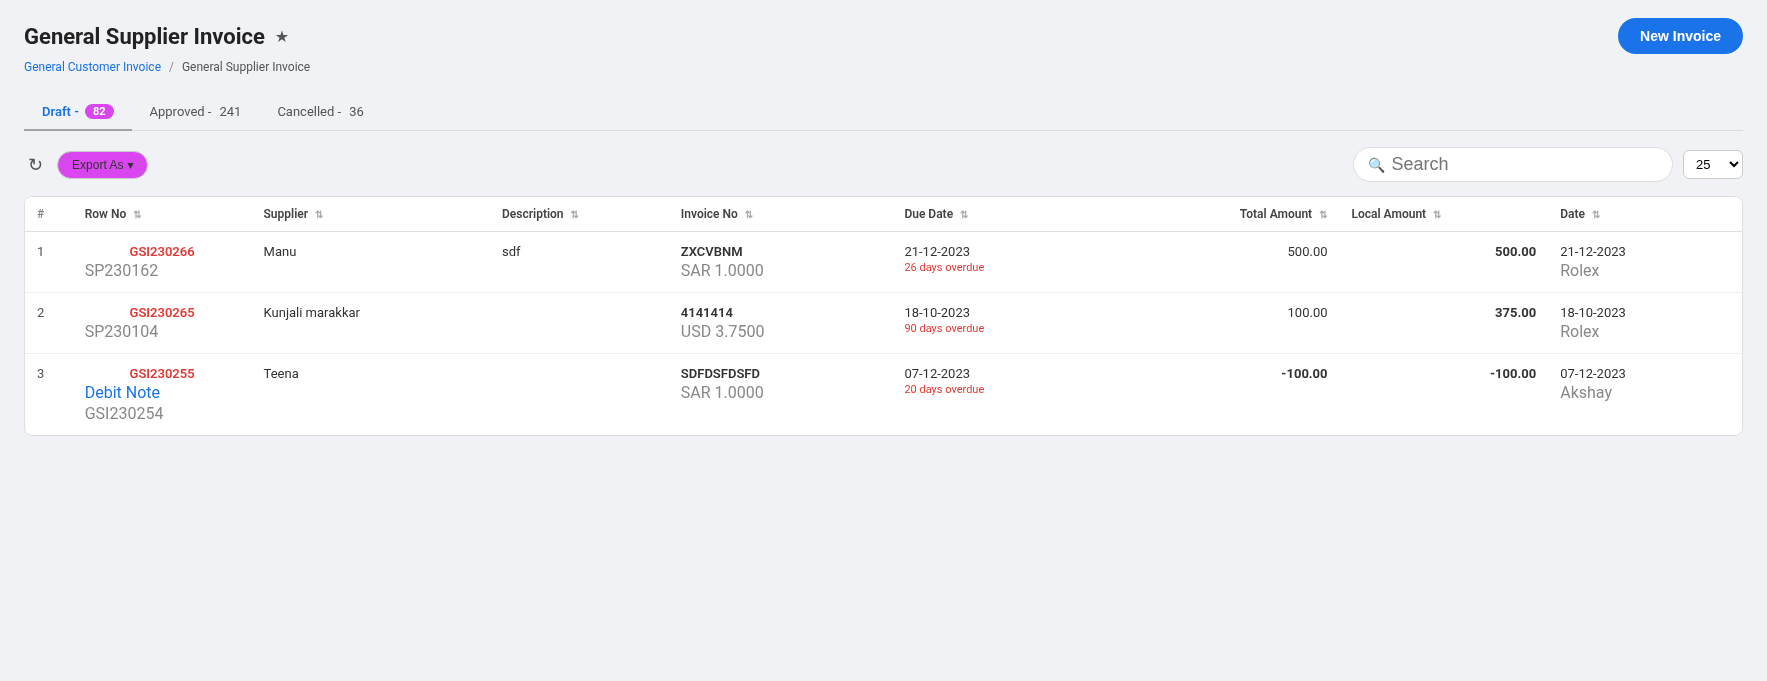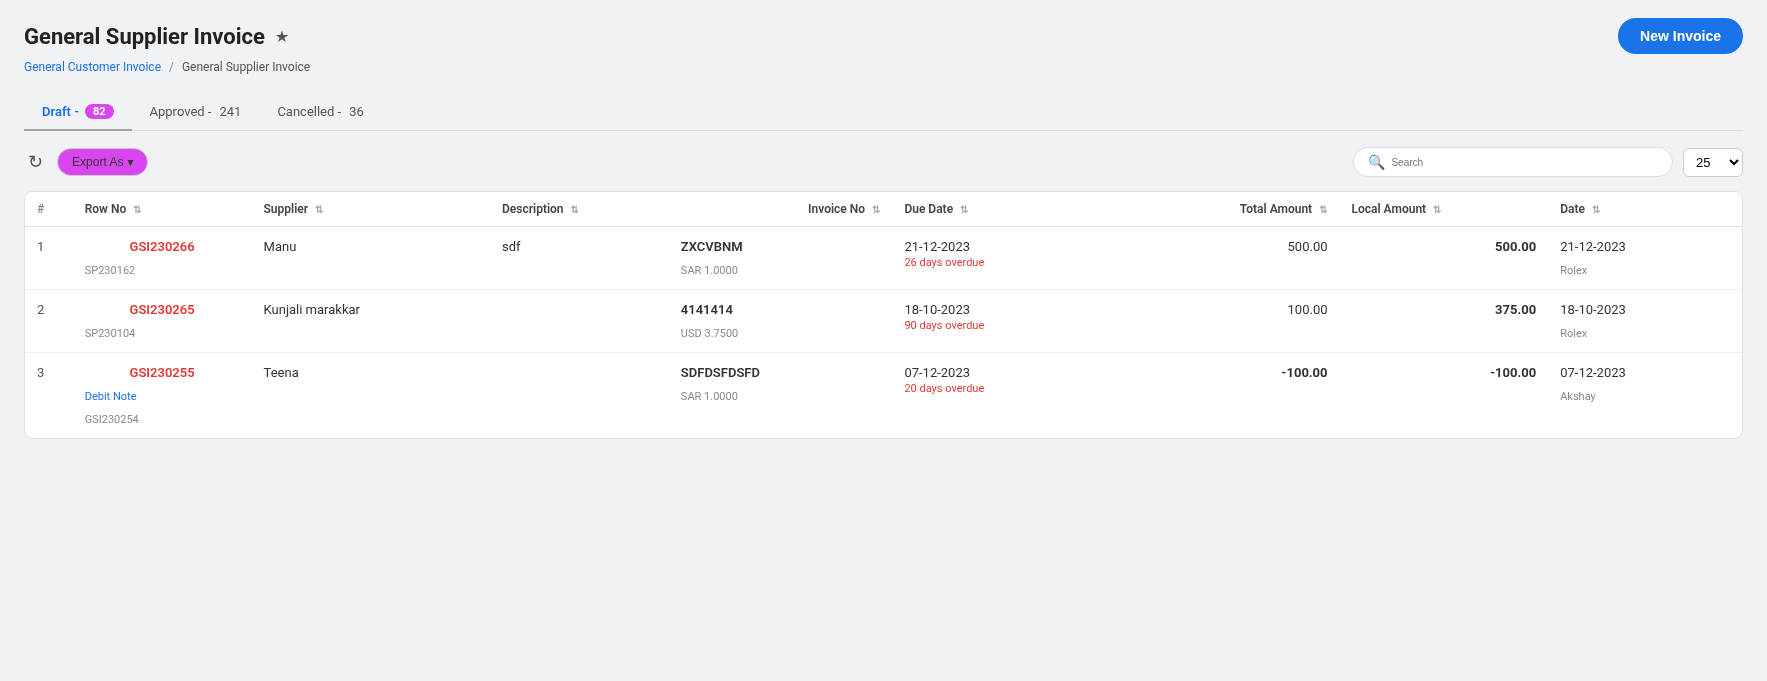--- a/index.html
+++ b/index.html
@@ -131,21 +131,21 @@
       border: 1px solid #ddd;
       border-radius: 20px;
       padding: 6px 14px;
       gap: 6px;
       width: 320px;
     }
     .search-icon-span { color: #888; font-size: 14px; }
     .search-input {
       border: none;
       outline: none;
-      font-size: 10px;
+      font-size: 18px;
       width: 100%;
       background: transparent;
       color: #333;
     }
     .page-size-select {
       border: 1px solid #ccc;
       border-radius: 6px;
       padding: 5px 8px;
       font-size: 13px;
       background: #fff;
@@ -182,29 +182,29 @@
     td {
       padding: 12px 12px;
       border-bottom: 1px solid #f0f0f0;
       color: #333;
       font-size: 13px;
       vertical-align: top;
     }
     tr:last-child td { border-bottom: none; }
     .row-num { color: #555; }
     .invoice-link { color: #e53935; font-weight: 600; cursor: pointer; text-align: center; }
-    .sub-text { color: #888; font-size: 11px; margin-top: 10px; }
+    .sub-text { color: #888; font-size: 16px; margin-top: 2px; }
     .overdue-text { color: #e53935; font-size: 11px; margin-top: 2px; }
     .bold-amount { font-weight: 700; }
     .negative-amount { font-weight: 700; }
     .hash-col { width: 32px; color: #888; font-weight: 600; }
     .col-rowno { width: 120px; }
     .col-supplier { width: 160px; }
     .col-desc { width: 120px; }
-    .col-invoiceno { width: 150px; text-align: right; }
+    .col-invoiceno { width: 150px; }
     .col-duedate { width: 160px; }
     .col-totalamt { width: 140px; text-align: right; }
     .col-localamt { width: 140px; text-align: right; }
     .col-date { width: 130px; }
     .sar-label {
       font-size: 11px;
       color: #888;
       text-align: right;
       padding-right: 12px;
     }

